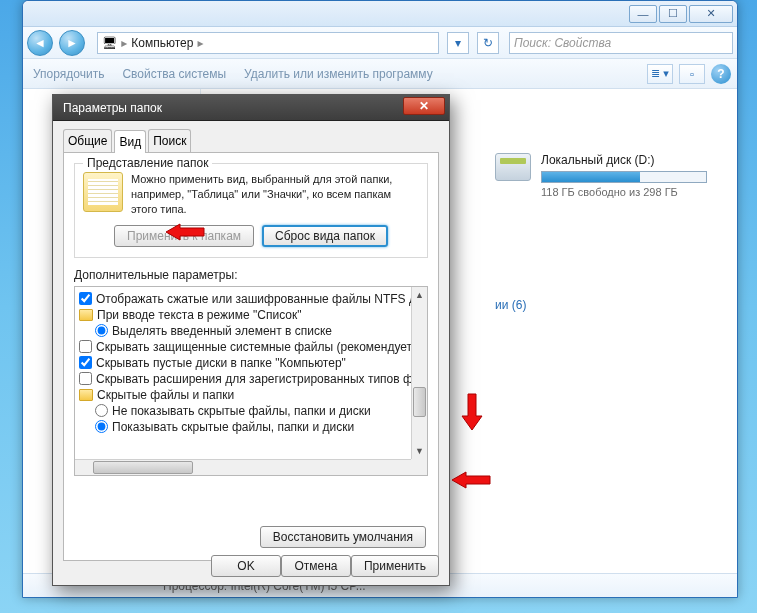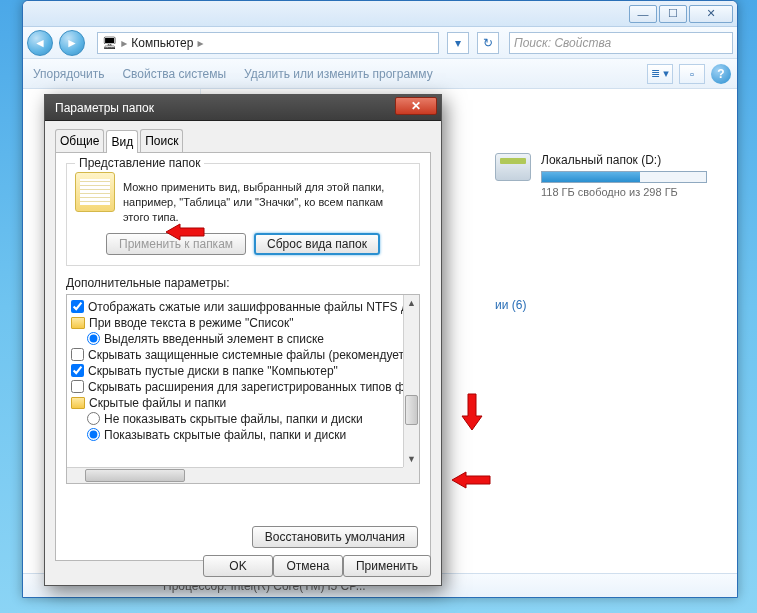--- a/index.html
+++ b/index.html
@@ -31,35 +31,35 @@
 .diskicon::after { content: ""; position: absolute; left: 4px; right: 4px; top: 4px; height: 6px; background: #b0c858; border-radius: 1px; }
 .disktext .dname { color: #1a1a1a; margin-bottom: 4px; }
 .dbar { width: 166px; height: 12px; border: 1px solid #8fa9c0; background: #f0f5fa; position: relative; margin-bottom: 3px; }
 .dbar .fill { position: absolute; left: 0; top: 0; bottom: 0; width: 60%; background: linear-gradient(180deg, #5db3e8, #2a8fd0); }
 .dfree { color: #6a6a6a; font-size: 11px; }
 .catlabel { color: #2a6fb7; margin-top: 100px; margin-left: 280px; }
 
 .statusbar { position: absolute; bottom: 0; left: 0; right: 0; height: 24px; background: linear-gradient(180deg, #f7fbff, #eaf3fc); border-top: 1px solid #d0dfee; display: flex; align-items: center; padding-left: 140px; color: #6a6a6a; font-size: 11px; }
 
 
-.dialog { position: absolute; left: 44px; top: 94px; width: 398px; height: 492px; background: #f0f0f0; border: 1px solid #555; box-shadow: 4px 6px 18px rgba(0,0,0,0.5); }
+.dialog { position: absolute; left: 52px; top: 94px; width: 398px; height: 492px; background: #f0f0f0; border: 1px solid #555; box-shadow: 4px 6px 18px rgba(0,0,0,0.5); }
 .dlgtitle { height: 26px; background: linear-gradient(180deg, #555 0%, #3d3d3d 100%); color: #fff; display: flex; align-items: center; padding-left: 10px; border-bottom: 1px solid #222; position: relative; }
 .dlgclose { position: absolute; right: 4px; top: 2px; width: 42px; height: 18px; background: linear-gradient(180deg, #e77b66, #c93a22); border: 1px solid #8a2514; border-radius: 2px; color: #fff; display: flex; align-items: center; justify-content: center; font-size: 12px; font-weight: bold; }
 .dlgbody { padding: 8px 10px 10px 10px; }
 
 .tabs { display: flex; border-bottom: 1px solid #b8b8b8; position: relative; }
 .tab { padding: 4px 4px; border: 1px solid #b8b8b8; border-bottom: none; background: #f0f0f0; margin-right: 2px; border-radius: 3px 3px 0 0; color: #000000; }
 .tab.active { background: #fff; position: relative; top: 1px; }
 .tabpanel { border: 1px solid #b8b8b8; border-top: none; background: #fff; padding: 10px; height: 408px; position: relative; }
 
 .groupbox { border: 1px solid #d8d8d8; padding: 8px 8px 10px 8px; margin-bottom: 10px; position: relative; }
 .grouplabel { position: absolute; top: -8px; left: 8px; background: #fff; padding: 0 4px; color: #222; }
 .foldericon { width: 40px; height: 40px; float: left; margin-right: 8px; background: linear-gradient(180deg, #fff4c8, #f5d878); border: 1px solid #d4b84a; border-radius: 3px; position: relative; }
 .foldericon::before { content: ""; position: absolute; left: 4px; top: 6px; right: 4px; bottom: 6px; background: repeating-linear-gradient(0deg, #fff 0, #fff 3px, #e8dca8 3px, #e8dca8 4px); }
-.grouptext { color: #222; font-size: 11px; line-height: 1.35; margin-left: 48px; min-height: 40px; margin-top: 8px; }
+.grouptext { color: #222; font-size: 11px; line-height: 1.35; margin-left: 48px; min-height: 40px; }
 .groupbtns { margin-top: 8px; display: flex; gap: 8px; justify-content: center; clear: both; }
 .btn { padding: 3px 12px; border: 1px solid #8a8a8a; background: linear-gradient(180deg, #fdfdfd, #e4e4e4); border-radius: 3px; color: #222; }
 .btn.disabled { color: #9a9a9a; }
 .btn.highlight { border: 2px solid #2a8fd0; box-shadow: 0 0 3px #5db3e8; padding: 2px 11px; }
 
 .paramlabel { margin-bottom: 4px; color: #222; }
 .listbox { border: 1px solid #b8b8b8; height: 190px; background: #fff; position: relative; overflow: hidden; }
 .listinner { position: absolute; top: 0; left: 0; right: 16px; bottom: 16px; padding: 4px 2px; overflow: hidden; }
 .vscroll { position: absolute; right: 0; top: 0; bottom: 16px; width: 16px; background: #f0f0f0; border-left: 1px solid #d0d0d0; }
 .vscroll .vthumb { position: absolute; left: 1px; right: 1px; top: 100px; height: 30px; background: linear-gradient(90deg, #e8e8e8, #c8c8c8); border: 1px solid #a0a0a0; border-radius: 2px; }
@@ -114,21 +114,21 @@
       <div class="helpbtn">?</div>
     </div>
   </div>
 
   <div class="expbody">
     <div class="sidebar"></div>
     <div class="main">
       <div class="diskrow">
         <div class="diskicon"></div>
         <div class="disktext">
-          <div class="dname">Локальный папок (D:)</div>
+          <div class="dname">Локальный диск (D:)</div>
           <div class="dbar">
               <div class="fill"></div>
             </div>
           <div class="dfree">118 ГБ свободно из 298 ГБ</div>
         </div>
       </div>
       <div class="catlabel">ии (6)</div>
     </div>
   </div>
 

